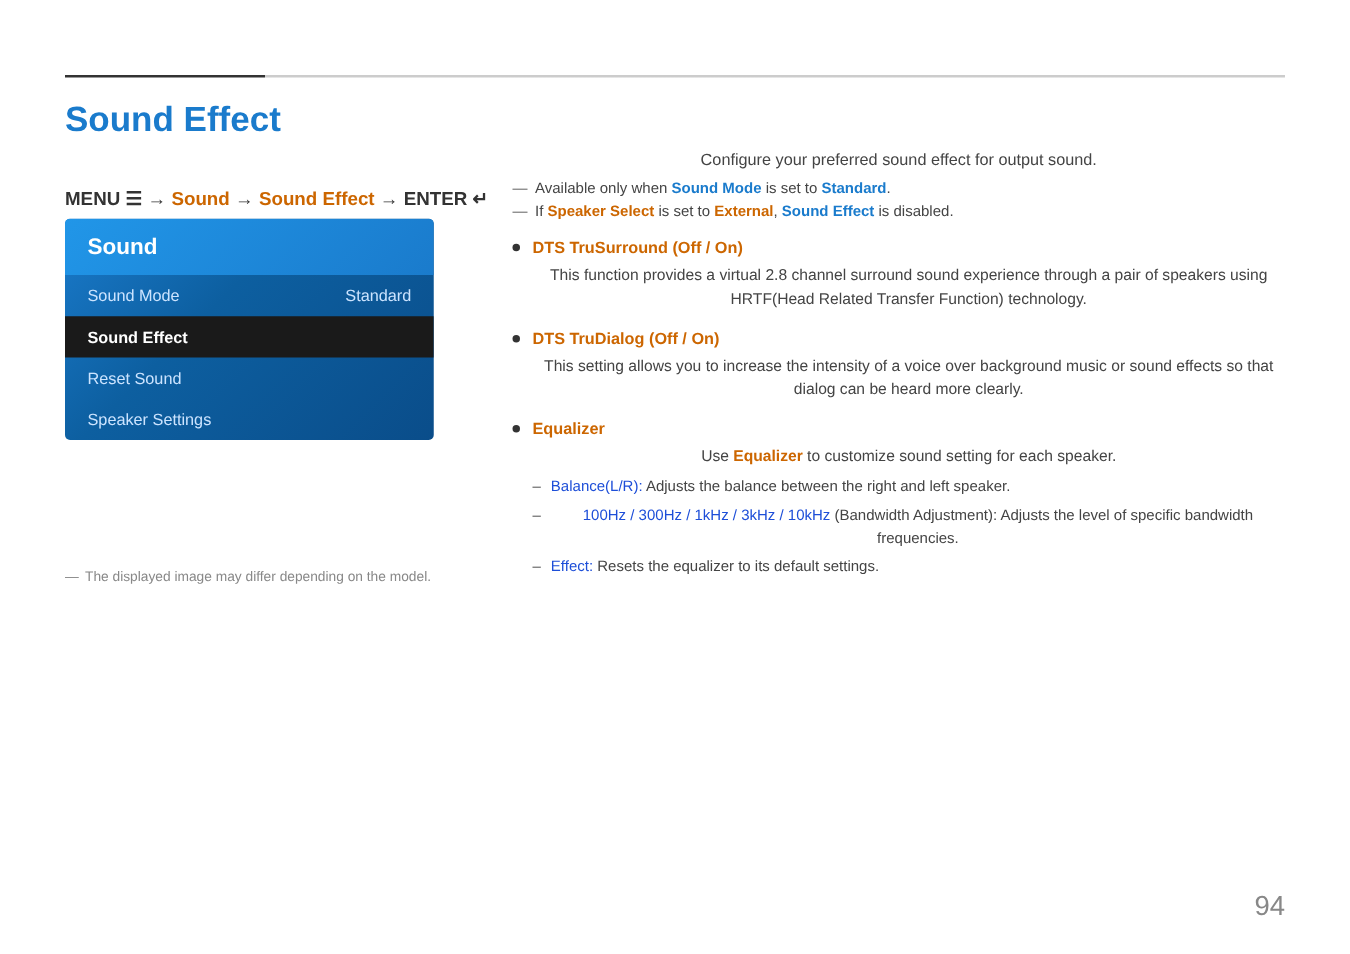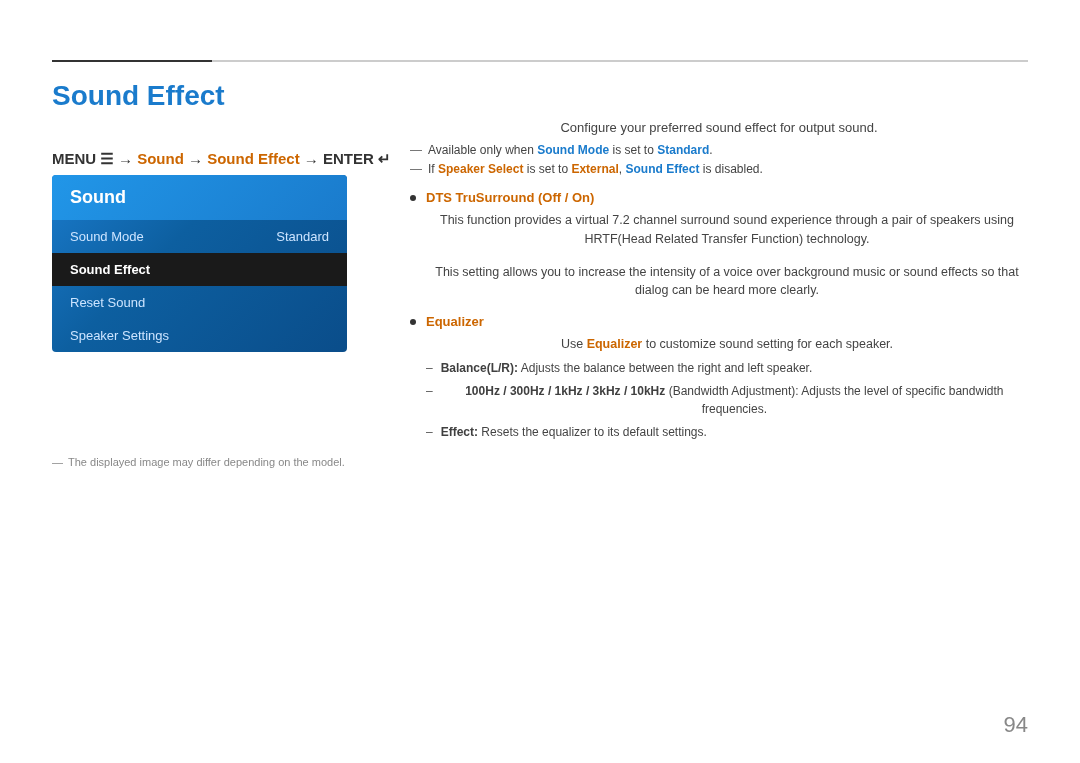--- a/index.html
+++ b/index.html
@@ -166,22 +166,22 @@
     }
 
     .sub-item::before {
       content: '–';
       margin-right: 8px;
       color: #555;
       flex-shrink: 0;
     }
 
     .sub-item .bold-orange {
-      color: #404040;
-      font-weight: bold;
+      color: #1d4ed8;
+      font-weight: normal;
     }
 
     .footnote {
       position: absolute;
       bottom: 295px;
       left: 52px;
       font-size: 11px;
       color: #888;
     }
 
@@ -243,25 +243,29 @@
   <div class="note-line">
     <span>If <span class="bold-orange">Speaker Select</span> is set to <span class="bold-orange">External</span>, <span class="bold-blue">Sound Effect</span> is disabled.</span>
   </div>
 
   <div class="section">
     <div class="section-title">
       <div class="bullet"></div>
       <span class="section-heading">DTS TruSurround <span style="color:#cc6600;">(Off / On)</span></span>
     </div>
     <div class="section-body">
-      This function provides a virtual 7.2 channel surround sound experience through a pair of speakers using HRTF(Head Related Transfer Function) technology.
+      This function provides a virtual 2.8 channel surround sound experience through a pair of speakers using HRTF(Head Related Transfer Function) technology.
     </div>
   </div>
 
   <div class="section">
+    <div class="section-title">
+      <div class="bullet"></div>
+      <span class="section-heading">DTS TruDialog <span style="color:#cc6600;">(Off / On)</span></span>
+    </div>
     <div class="section-body">
       This setting allows you to increase the intensity of a voice over background music or sound effects so that dialog can be heard more clearly.
     </div>
   </div>
 
   <div class="section">
     <div class="section-title">
       <div class="bullet"></div>
       <span class="section-heading">Equalizer</span>
     </div>

